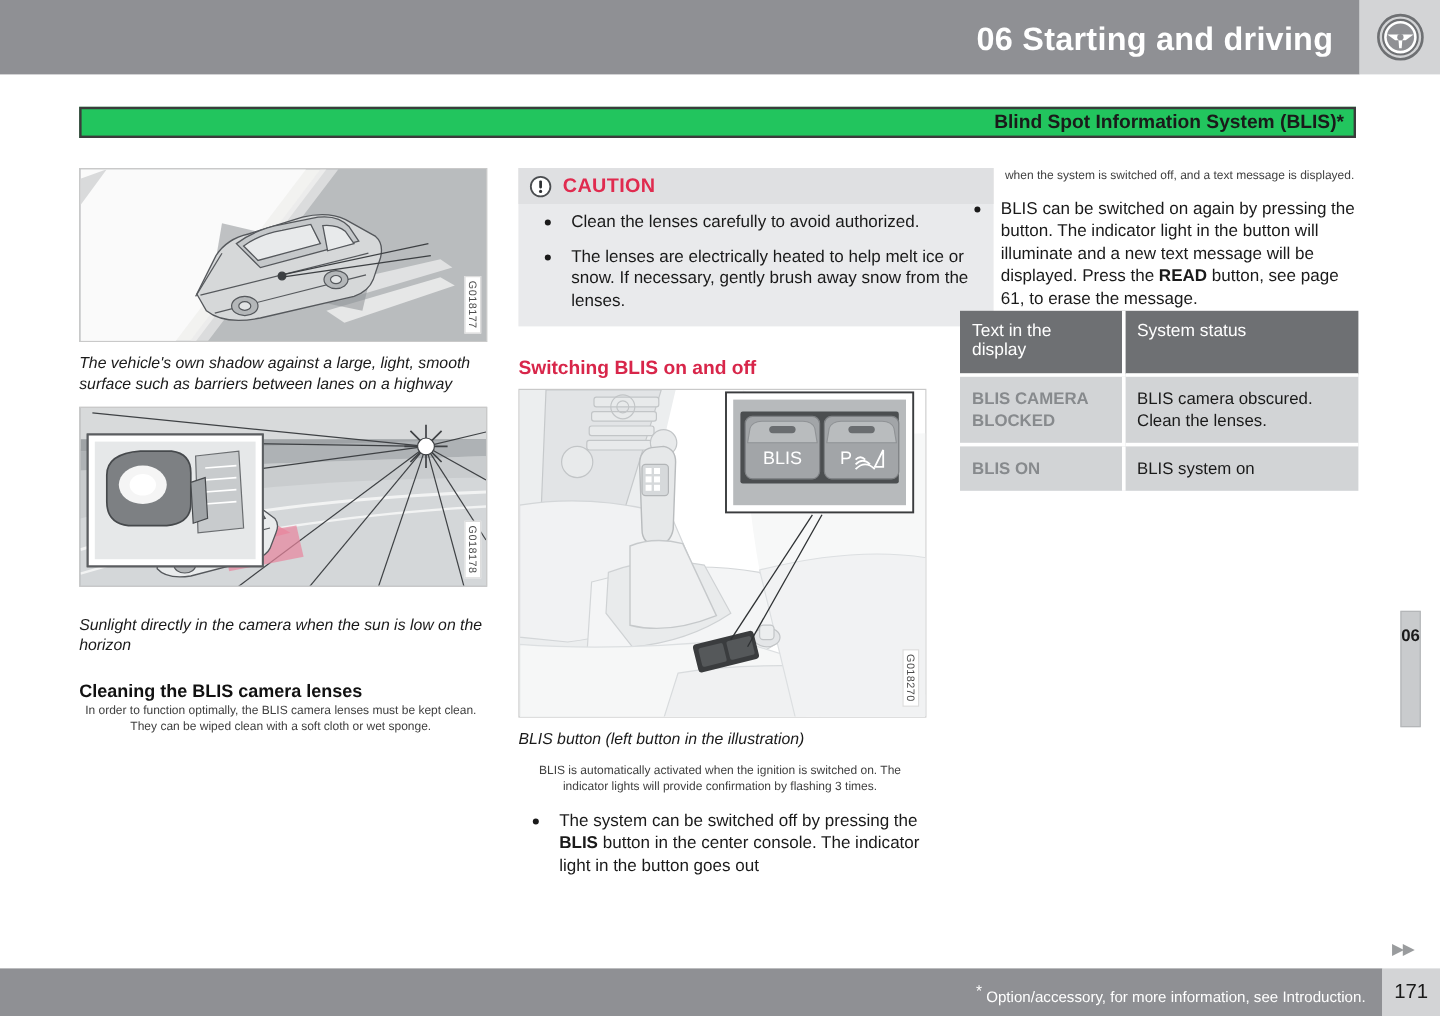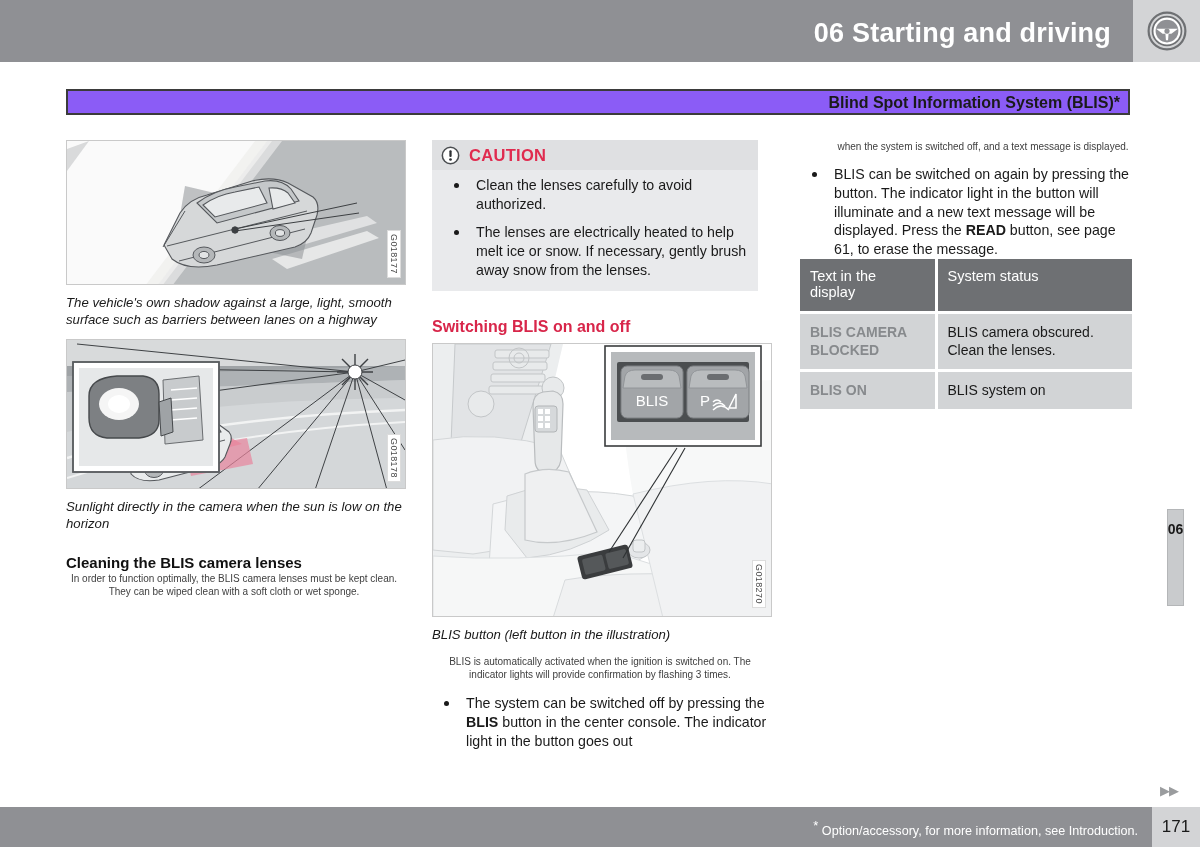--- a/index.html
+++ b/index.html
@@ -30,21 +30,21 @@
     background: #d3d4d6;
     display: flex; align-items: center; justify-content: center;
   }
   .wheel-icon { width: 42px; height: 42px; display: block; }
 
   
   .title-box {
     position: absolute; left: 66px; top: 89px;
     width: 1064px; height: 26px;
     border: 2px solid #3b3b3b;
-    background: #8b5cf6;
+    background: #22c55e;
   }
   .title-box-text {
     position: absolute; right: 8px; top: 3px;
     font-size: 16px; font-weight: bold; color: #1a1a1a;
     white-space: nowrap;
   }
 
   
   .col { position: absolute; top: 140px; }
   .col-left   { left: 66px;  width: 340px; }
@@ -73,21 +73,21 @@
     position: absolute; right: 4px; bottom: 6px;
     writing-mode: vertical-rl; text-orientation: mixed;
     font-size: 9px; color: #4a4a4a; background: #ffffff;
     padding: 3px 1px; letter-spacing: .4px;
     border: 1px solid #dcdcdc;
   }
   .fig-id.mid-pos { bottom: 8px; right: 5px; }
 
   
   .caution {
-    background: #e9eaec; width: 326px;
+    background: #e9eaec; width: 396px;
   }
   .caution-head {
     display: flex; align-items: center; gap: 9px;
     background: #dfe0e2; padding: 6px 9px 5px 9px;
   }
   .caution-head .label {
     color: #e02b4f; font-size: 16.5px; font-weight: bold; letter-spacing: .3px;
   }
   .excl-icon { width: 19px; height: 19px; flex: 0 0 19px; display: block; }
   .caution-body { padding: 6px 10px 11px 10px; }
@@ -266,21 +266,21 @@
       </g>
       <path d="M22,56 Q22,38 50,36 L76,36 Q92,38 92,54 L92,80 Q92,96 72,98 L40,98 Q22,96 22,78 Z" fill="#7d8083" stroke="#46494c" stroke-width="1.4"></path>
       <ellipse cx="52" cy="64" rx="20" ry="16" fill="#ffffff" opacity=".92"></ellipse>
       <ellipse cx="52" cy="64" rx="11" ry="9" fill="#ffffff"></ellipse>
       <path d="M92,62 L104,58 L106,92 L94,96 Z" fill="#9fa3a6" stroke="#46494c" stroke-width="1"></path>
       <rect x="6" y="22" width="146" height="110" fill="none" stroke="#5a5d60" stroke-width="1.5"></rect>
     </svg>
     <div class="fig-id">G018178</div>
   </div>
 
-  <div class="caption" style="margin-top:9px;width:336px;">Sunlight directly in the camera when the sun is low on the horizon</div>
+  <div class="caption" style="margin-top:23px;width:336px;">Sunlight directly in the camera when the sun is low on the horizon</div>
 
   <h3 class="sub" style="margin-top:21px;">Cleaning the BLIS camera lenses</h3>
   <div class="body-text" style="width:336px;">In order to function optimally, the BLIS camera lenses must be kept clean. They can be wiped clean with a soft cloth or wet sponge.</div>
 </div>
 
 <div class="col col-mid">
 
   <div class="caution">
     <div class="caution-head">
       <svg class="excl-icon" viewBox="0 0 20 20">

